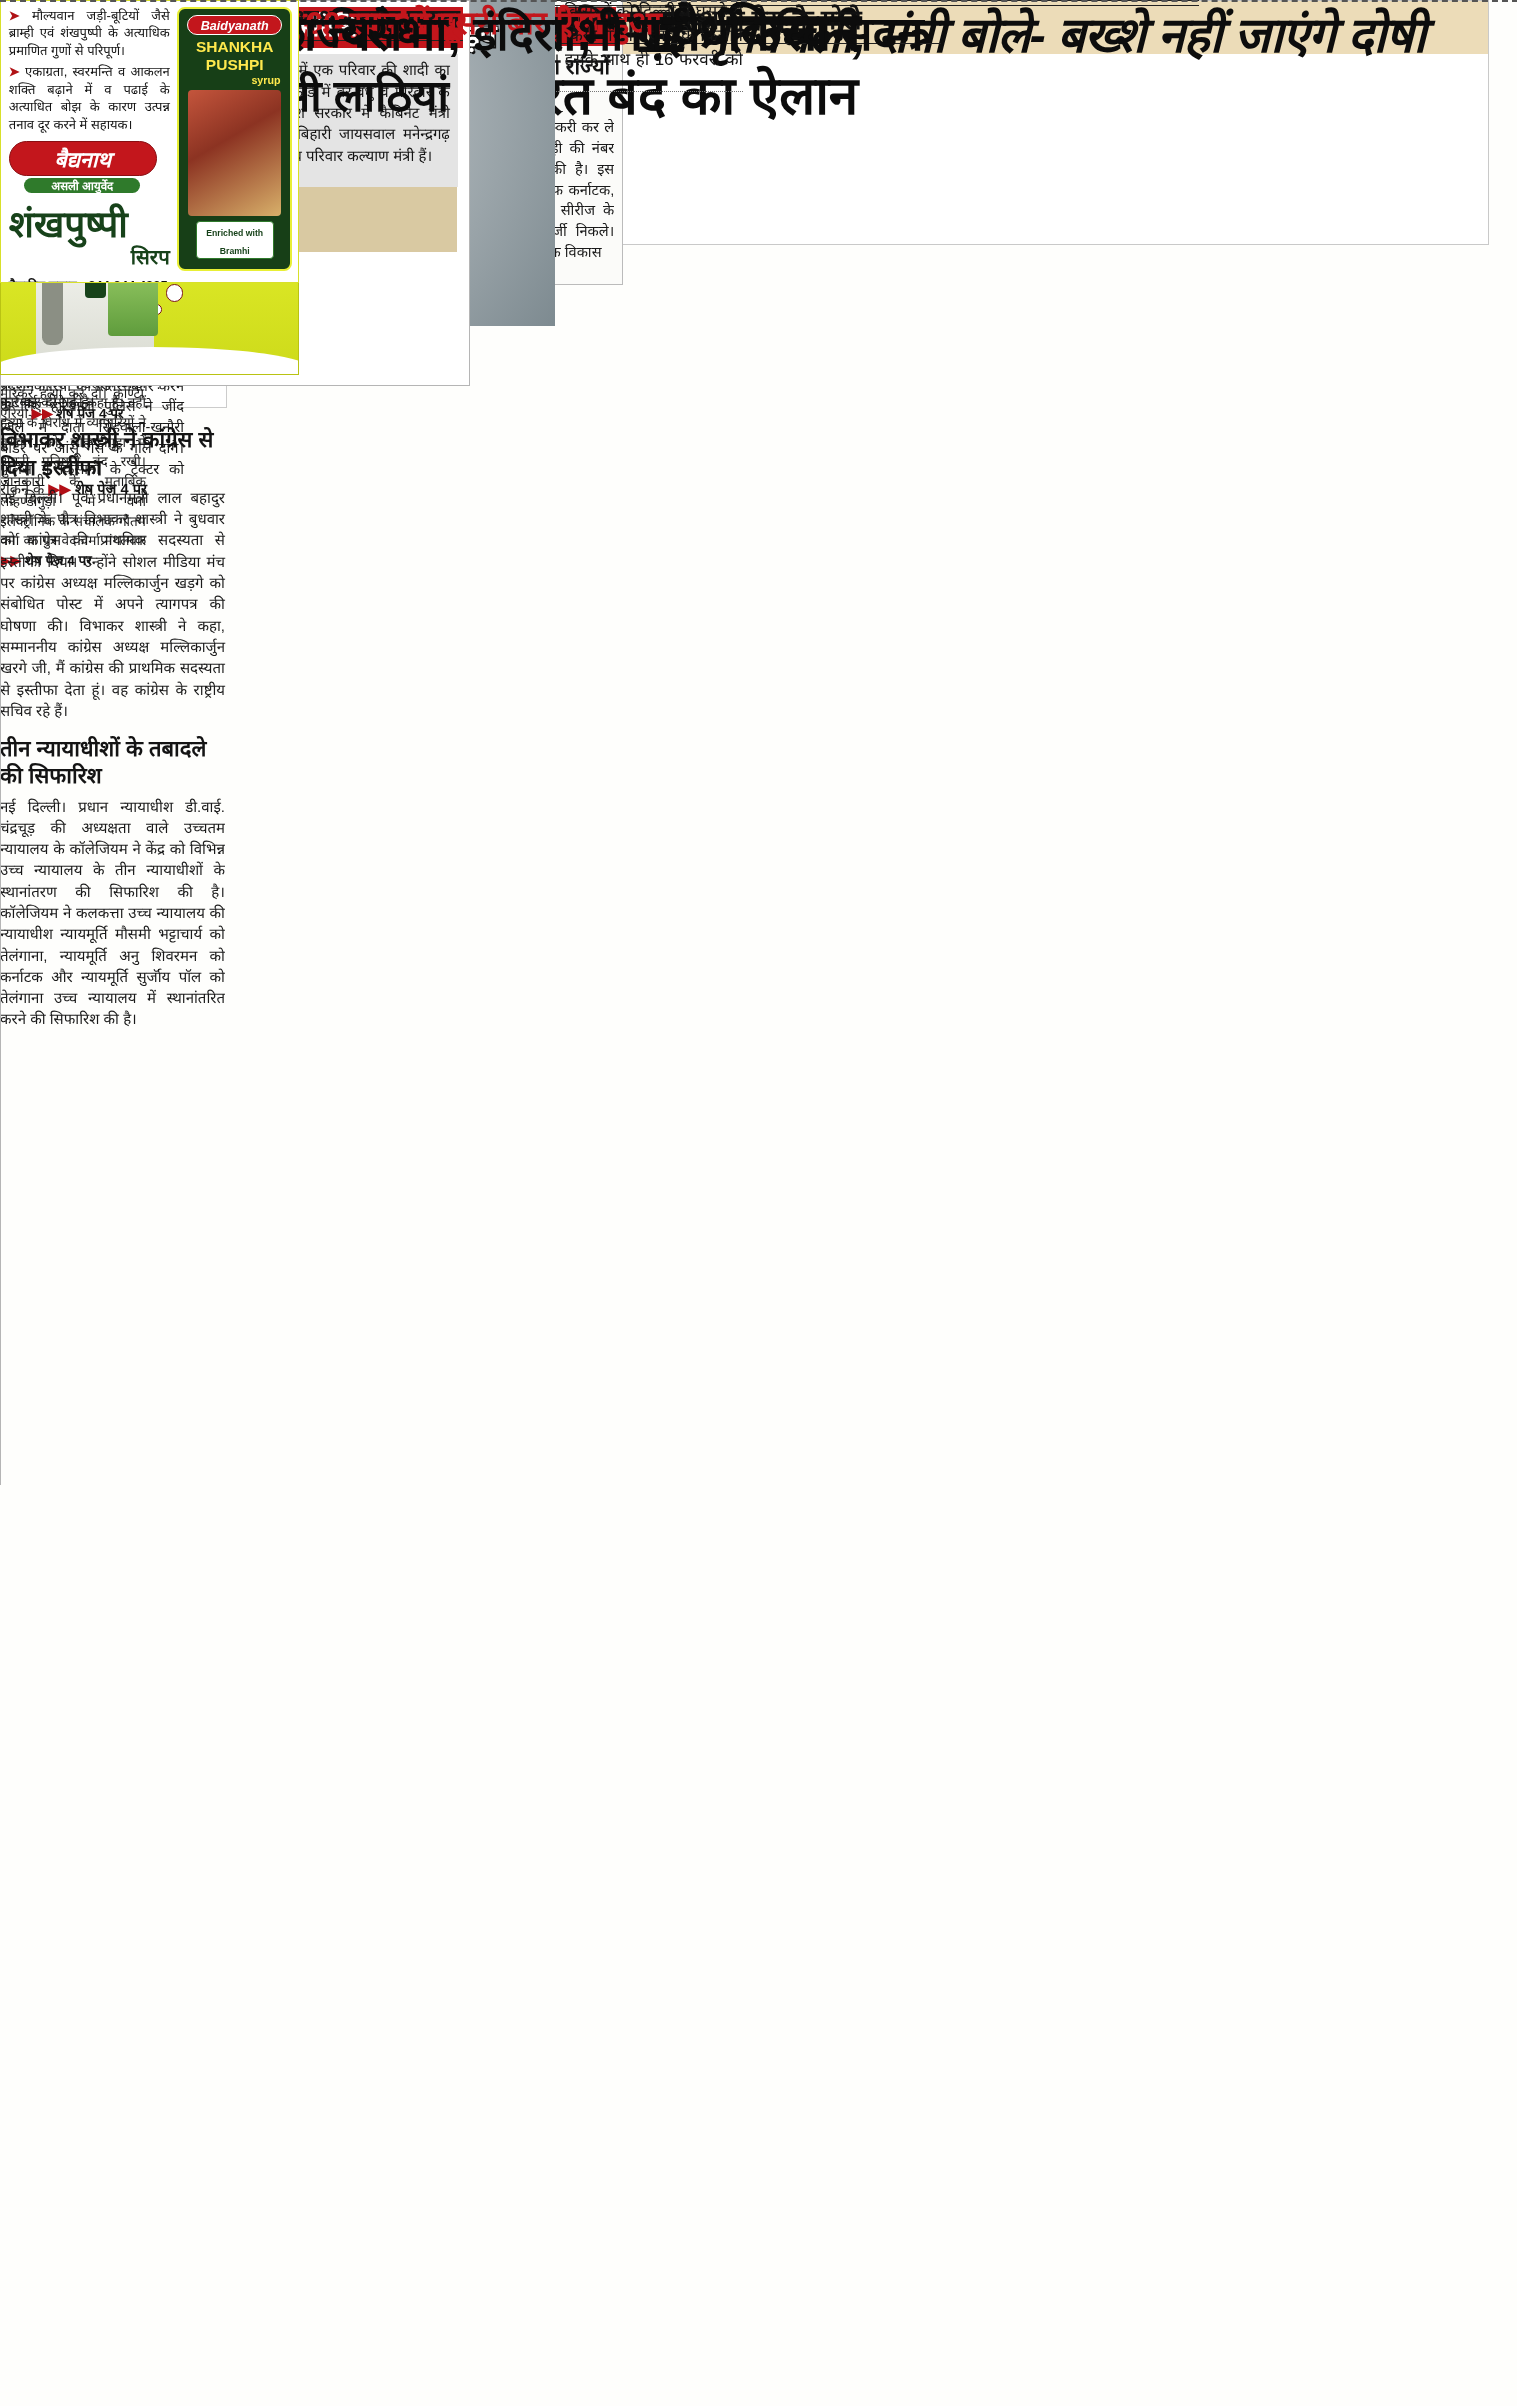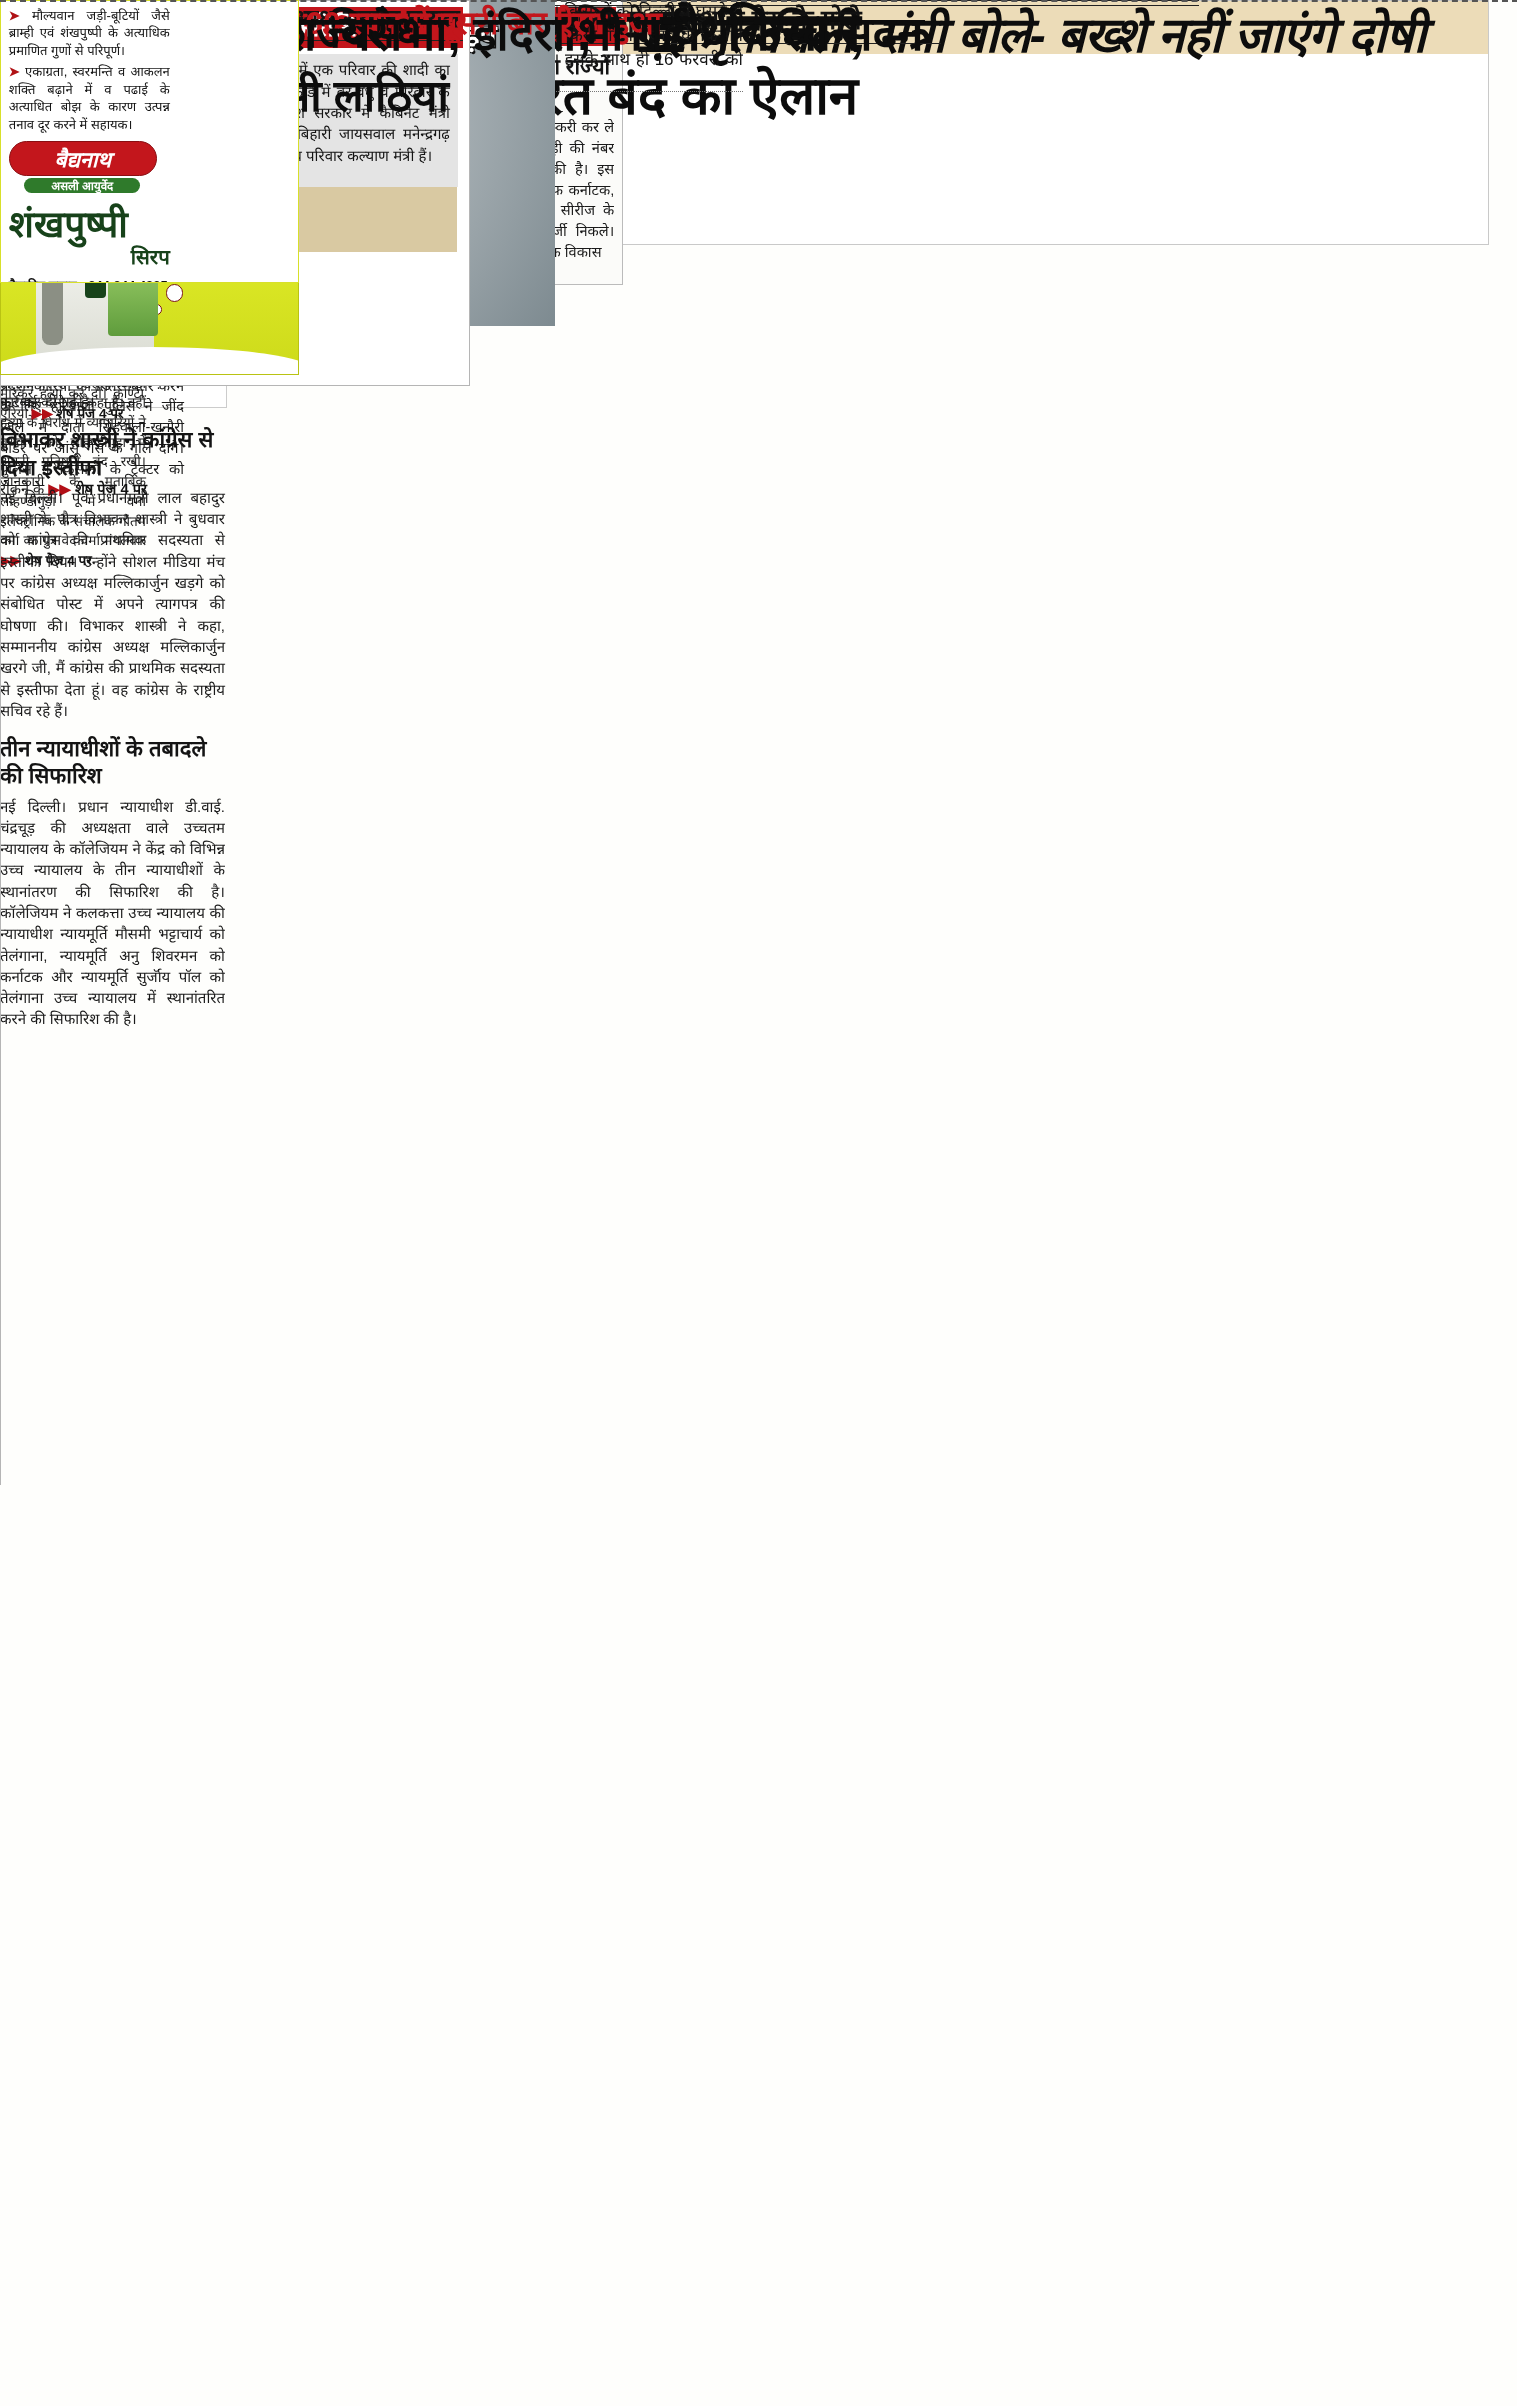--- a/index.html
+++ b/index.html
@@ -426,18 +426,30 @@
       <div class="ctr" style="margin-top:7.8px;width:146px;background:#c3161c;border:1.9px solid #8a0e12;border-radius:39px;padding:1.9px 0;">
         <span class="x9" style="font-size:21.3px;color:#fff;font-style:italic;">बैद्यनाथ</span>
       </div>
       <div class="ctr b" style="width:116px;margin:1.9px 0 0 15.5px;background:#2f7a2b;color:#fff;font-size:11.6px;border-radius:9.7px;">असली आयुर्वेद</div>
       <div class="x9" style="font-size:37px;color:#17421a;margin-top:3.9px;">शंखपुष्पी</div>
       <div class="b" style="font-size:20.4px;color:#17421a;text-align:right;margin-top:-5.8px;">सिरप</div>
       <div class="b" style="font-size:13px;margin-top:5.8px;">वैद्यकीय सलाह : 844 844 4935</div>
 
     </div>
 
+    <div class="abs" style="right:5.8px;top:5.8px;width:115px;height:264px;background:#173f17;border:2.9px solid #e8ef35;border-radius:7.8px;box-sizing:border-box;">
+      <div class="ctr" style="margin:5.8px auto 0 auto;width:93px;background:#c3161c;border-radius:19.4px;border:1px solid #fff;">
+        <span class="b" style="font-size:12.6px;color:#fff;font-style:italic;">Baidyanath</span>
+      </div>
+      <div class="x9 ctr" style="font-size:15.5px;color:#ffe94d;margin-top:3.9px;line-height:1.15;">SHANKHA</div>
+      <div class="x9 ctr" style="font-size:15.5px;color:#ffe94d;line-height:1.15;">PUSHPI</div>
+      <div class="b" style="font-size:10.7px;color:#ffe94d;text-align:right;margin-right:9.7px;">syrup</div>
+      <div style="margin:3.9px auto 0 auto;width:93px;height:126px;background:linear-gradient(150deg,#c4553c 0%,#8c3322 40%,#d8b06a 100%);border-radius:3.9px;"></div>
+      <div class="ctr" style="margin:4.9px auto 0 auto;width:76px;background:#fff;border-radius:3.9px;border:1px solid #2f7a2b;">
+        <span class="b" style="font-size:8.7px;color:#17421a;">Enriched with Bramhi</span>
+      </div>
+    </div>
   </div>
 
   <div class="abs" style="left:0;top:2432;width:1518px;border-top:2.9px dashed #555;"></div>
 
 </div>
 
 
 </body></html>

